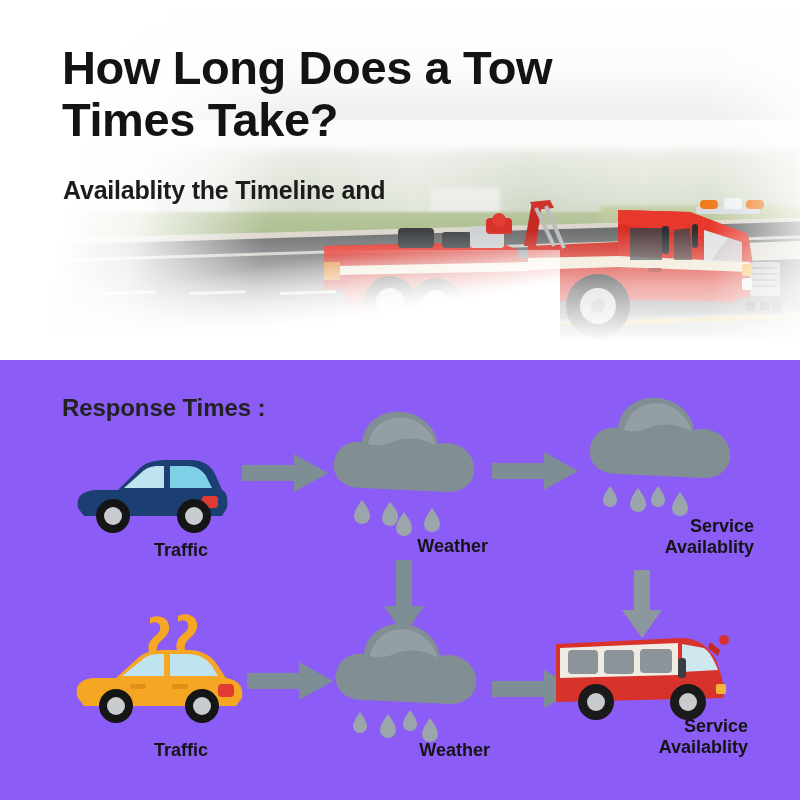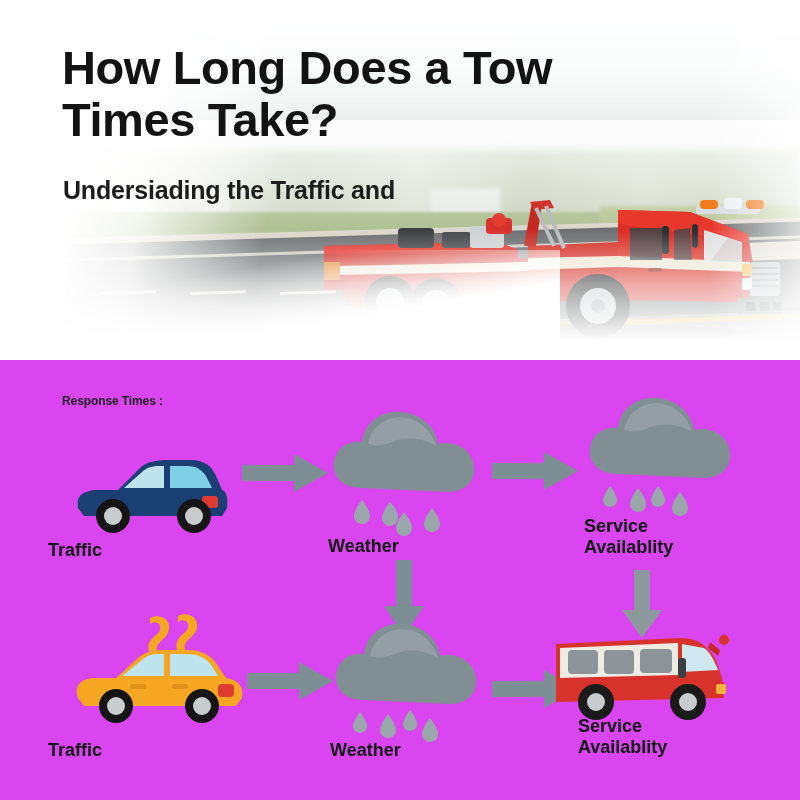--- a/index.html
+++ b/index.html
@@ -2,21 +2,21 @@
 <html><head>
 <meta charset="utf-8">
 <style>
   html,body{margin:0;padding:0;}
   body{
     width:800px;height:800px;overflow:hidden;
     background:#ffffff;
     font-family:"Liberation Sans", sans-serif;
     position:relative;
   }
-  #canvas{position:absolute;inset:0;width:800px;height:800px;background:#d946ef;overflow:hidden;}
+  #canvas{position:absolute;inset:0;width:800px;height:800px;background:#8b5cf6;overflow:hidden;}
 
   
   .photo-band{position:absolute;left:0;top:0;width:800px;height:360px;overflow:hidden;}
   .sky{position:absolute;left:0;top:0;width:800px;height:235px;
        background:linear-gradient(180deg,#f4f6f6 0%,#eef1f0 40%,#e9ece8 70%,#e3e7df 100%);}
   .haze{position:absolute;left:0;top:120px;width:800px;height:120px;
         background:linear-gradient(180deg,rgba(255,255,255,.85),rgba(255,255,255,.25));}
   .treeline{position:absolute;left:0;top:150px;width:800px;height:70px;
         background:linear-gradient(90deg,#cfd6c6 0%,#c6cfbb 12%,#d8ddd0 24%,#b9c4ab 38%,#cdd4c2 52%,#aebb9e 66%,#c3ccb4 80%,#b5c2a5 100%);
         filter:blur(3px);opacity:.95;}
@@ -52,23 +52,23 @@
 
   
   .truck{position:absolute;left:318px;top:150px;width:466px;height:200px;}
 
   
   .headline{position:absolute;left:62px;top:42px;width:700px;
      font-size:47px;line-height:1.11;font-weight:bold;color:#131313;letter-spacing:-.4px;}
   .subhead{position:absolute;left:63px;top:176px;width:700px;
      font-size:25px;font-weight:bold;color:#1c1c1c;letter-spacing:-.2px;}
   .sec-title{position:absolute;left:62px;top:358px;font-size:27px;font-weight:bold;color:#121212;letter-spacing:-.2px;}
-  .sec-sub{position:absolute;left:62px;top:394px;font-size:12px;font-weight:bold;color:#222;letter-spacing:-.1px;}
-
-  .node-label{position:absolute;text-align:left;font-size:18px;font-weight:bold;color:#141414;line-height:1.18;}
+  .sec-sub{position:absolute;left:62px;top:394px;font-size:24px;font-weight:bold;color:#222;letter-spacing:-.1px;}
+
+  .node-label{position:absolute;text-align:right;font-size:18px;font-weight:bold;color:#141414;line-height:1.18;}
 
   .icon-abs{position:absolute;}
 </style>
 </head>
 <body>
 
 <div id="canvas">
 
   <div class="photo-band">
     <div class="sky"></div>
@@ -183,21 +183,21 @@
     <div class="fade-left"></div>
     <div class="fade-right"></div>
     <div class="fade-diag"></div>
     <div class="fade-bottom"></div>
   </div>
 
   <div class="headline">
     <div>How Long Does a Tow</div>
     <div>Times Take?</div>
   </div>
-  <div class="subhead">Undersiading the Traffic and</div>
+  <div class="subhead">Availablity the Timeline and</div>
 
   <div class="sec-sub">Response Times :</div>
 
   <svg class="icon-abs" style="left:72px;top:452px;width:158px;height:88px;" viewBox="0 0 158 88">
     <path d="M6 56 C4 44 10 40 22 38 L46 38 L68 16 C74 10 84 8 96 8 L118 8 C132 8 140 14 144 24 L150 38 C155 40 156 46 155 56 L150 64 L12 64 Z" fill="#1b3f73"></path>
     <path d="M52 36 L70 20 C74 16 80 14 86 14 L92 14 L92 36 Z" fill="#bfe3ef"></path>
     <path d="M98 14 L116 14 C124 14 130 18 134 24 L140 36 L98 36 Z" fill="#7fd0e6"></path>
     <rect x="130" y="44" width="16" height="12" rx="3" fill="#e03b30"></rect>
     <circle cx="41" cy="64" r="17" fill="#151515"></circle>
       <circle cx="41" cy="64" r="9" fill="#c9cccf"></circle>

